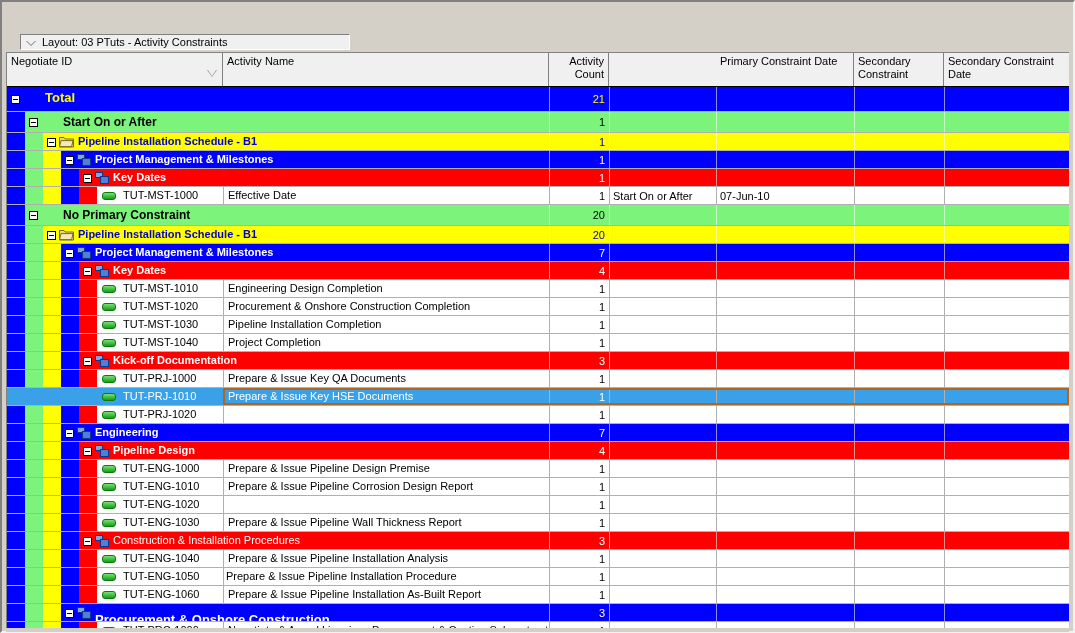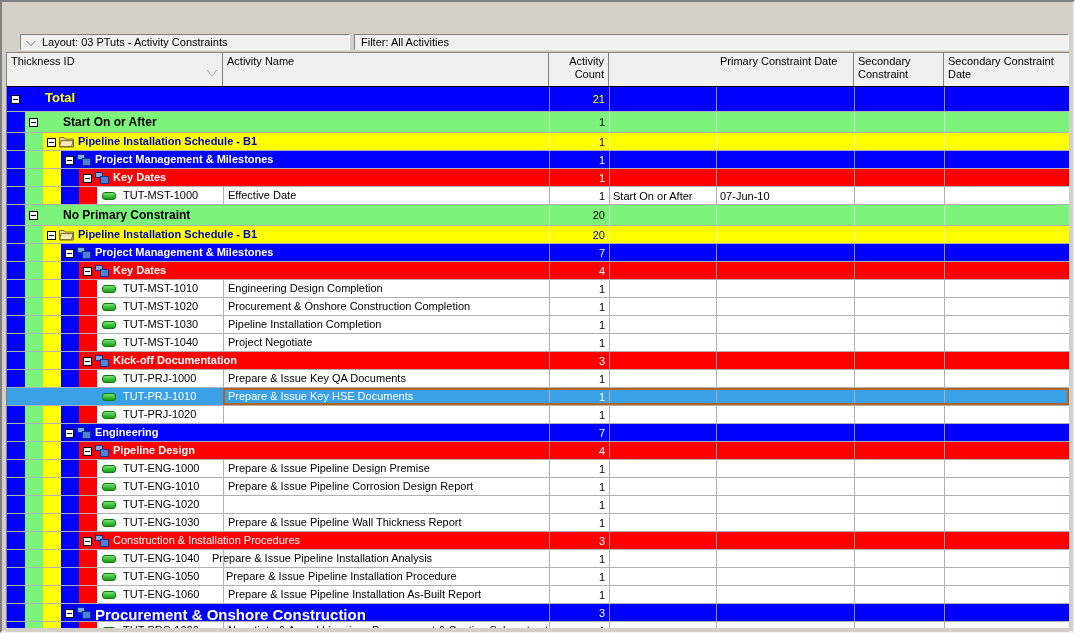--- a/index.html
+++ b/index.html
@@ -162,28 +162,25 @@
 <body>
 
 <div id="window">
 
 
   <div id="toolbar">
     <div class="tbcell" id="layoutcell">
       <span class="caret"></span>
       <span class="tbtext">Layout: 03 PTuts - Activity Constraints</span>
     </div>
-    <div class="tbcell" id="filtercell">
-      <span class="tbtext">Filter: All Activities</span>
-    </div>
   </div>
 
   <div id="grid">
     <div id="colhead">
-        <div class="hcell" style="left: 0px; width: 216px;"><span>Thickness ID</span><span class="sortmark"></span></div>
+        <div class="hcell" style="left: 0px; width: 216px;"><span>Negotiate ID</span><span class="sortmark"></span></div>
         <div class="hcell" style="left: 216px; width: 326px;"><span>Activity Name</span></div>
         <div class="hcell right" style="left: 542px; width: 60px;"><span>Activity Count</span></div>
         <div class="hcell" style="left: 709px; width: 138px;"><span>Primary Constraint Date</span></div>
         <div class="hcell" style="left: 847px; width: 90px;"><span>Secondary Constraint</span></div>
         <div class="hcell" style="left: 937px; width: 126px;"><span>Secondary Constraint Date</span></div>
       </div>
     <div id="rows">
         <div class="row" style="height: 25px; background: rgb(0, 0, 255);">
           <div class="band" style="left: 0px; right: 0px; background: rgb(0, 0, 255);"></div>
           <div class="exp" style="left: 4px; top: 8px;"></div>
@@ -417,21 +414,21 @@
         </div>
         <div class="row" style="height: 18px; background: rgb(255, 255, 255);">
           <div class="band" style="left: 0px; width: 18px; background: rgb(0, 0, 255);"></div>
           <div class="band" style="left: 18px; width: 18px; background: rgb(124, 244, 124);"></div>
           <div class="band" style="left: 36px; width: 18px; background: rgb(255, 255, 0);"></div>
           <div class="band" style="left: 54px; width: 18px; background: rgb(0, 0, 255);"></div>
           <div class="band" style="left: 72px; width: 18px; background: rgb(255, 0, 0);"></div>
           <div class="band" style="left: 90px; right: 0px; background: rgb(255, 255, 255);"></div>
           <span class="ico-act" style="left: 95px; top: 5px;"></span>
           <span class="actid" style="left: 116px; top: 2px; color: rgb(0, 0, 0);">TUT-MST-1040</span>
-          <span class="txt" style="left: 221px; top: 2px; color: rgb(0, 0, 0);">Project Negotiate</span>
+          <span class="txt" style="left: 221px; top: 2px; color: rgb(0, 0, 0);">Project Completion</span>
           <div class="sep" style="left: 216px;"></div>
           <div class="sep" style="left: 542px;"></div>
           <div class="sep" style="left: 602px;"></div>
           <div class="sep" style="left: 709px;"></div>
           <div class="sep" style="left: 847px;"></div>
           <div class="sep" style="left: 937px;"></div>
           <div class="cell cnt" style="left: 542px; width: 60px; color: rgb(0, 0, 0);">1</div>
           <div class="cell" style="left: 606px; width: 102px; color: rgb(0, 0, 0);"></div>
           <div class="cell" style="left: 713px; width: 133px; color: rgb(0, 0, 0);"></div>
           <div class="cell" style="left: 851px; width: 85px; color: rgb(0, 0, 0);"></div>
@@ -662,21 +659,21 @@
         </div>
         <div class="row" style="height: 18px; background: rgb(255, 255, 255);">
           <div class="band" style="left: 0px; width: 18px; background: rgb(0, 0, 255);"></div>
           <div class="band" style="left: 18px; width: 18px; background: rgb(124, 244, 124);"></div>
           <div class="band" style="left: 36px; width: 18px; background: rgb(255, 255, 0);"></div>
           <div class="band" style="left: 54px; width: 18px; background: rgb(0, 0, 255);"></div>
           <div class="band" style="left: 72px; width: 18px; background: rgb(255, 0, 0);"></div>
           <div class="band" style="left: 90px; right: 0px; background: rgb(255, 255, 255);"></div>
           <span class="ico-act" style="left: 95px; top: 5px;"></span>
           <span class="actid" style="left: 116px; top: 2px; color: rgb(0, 0, 0);">TUT-ENG-1040</span>
-          <span class="txt" style="left: 205px; top: 2px; color: rgb(0, 0, 0);">Prepare &amp; Issue Pipeline Installation Analysis</span>
+          <span class="txt" style="left: 221px; top: 2px; color: rgb(0, 0, 0);">Prepare &amp; Issue Pipeline Installation Analysis</span>
           <div class="sep" style="left: 216px;"></div>
           <div class="sep" style="left: 542px;"></div>
           <div class="sep" style="left: 602px;"></div>
           <div class="sep" style="left: 709px;"></div>
           <div class="sep" style="left: 847px;"></div>
           <div class="sep" style="left: 937px;"></div>
           <div class="cell cnt" style="left: 542px; width: 60px; color: rgb(0, 0, 0);">1</div>
           <div class="cell" style="left: 606px; width: 102px; color: rgb(0, 0, 0);"></div>
           <div class="cell" style="left: 713px; width: 133px; color: rgb(0, 0, 0);"></div>
           <div class="cell" style="left: 851px; width: 85px; color: rgb(0, 0, 0);"></div>
@@ -729,21 +726,21 @@
         <div class="row" style="height: 18px; background: rgb(0, 0, 255);">
           <div class="band" style="left: 0px; width: 18px; background: rgb(0, 0, 255);"></div>
           <div class="band" style="left: 18px; width: 18px; background: rgb(124, 244, 124);"></div>
           <div class="band" style="left: 36px; width: 18px; background: rgb(255, 255, 0);"></div>
           <div class="band" style="left: 54px; right: 0px; background: rgb(0, 0, 255);"></div>
           <div class="exp" style="left: 58px; top: 5px;"></div>
           <span class="ico-wbs" style="left: 70px; top: 3px;"><svg width="14" height="12" viewBox="0 0 14 12">
               <rect x="0.5" y="0.5" width="7" height="5" fill="#7ea6e0" stroke="#11348a"></rect>
               <rect x="5.5" y="4.5" width="8" height="7" fill="#4f7fd6" stroke="#11348a"></rect>
             </svg></span>
-          <span class="txt" style="left: 88px; top: 2px; font-size: 15px; font-weight: bold; color: rgb(255, 255, 255);">Procurement &amp; Onshore Construction</span>
+          <span class="txt" style="left: 88px; top: 8px; font-size: 13px; font-weight: bold; color: rgb(255, 255, 255);">Procurement &amp; Onshore Construction</span>
           <div class="sep" style="left: 542px; background: rgba(255, 255, 255, 0.55);"></div>
           <div class="sep" style="left: 602px; background: rgba(255, 255, 255, 0.55);"></div>
           <div class="sep" style="left: 709px; background: rgba(255, 255, 255, 0.55);"></div>
           <div class="sep" style="left: 847px; background: rgba(255, 255, 255, 0.55);"></div>
           <div class="sep" style="left: 937px; background: rgba(255, 255, 255, 0.55);"></div>
           <div class="cell cnt" style="left: 542px; width: 60px; color: rgb(255, 255, 255); font-size: 11px;">3</div>
         </div>
         <div class="row" style="height: 18px; background: rgb(255, 255, 255);">
           <div class="band" style="left: 0px; width: 18px; background: rgb(0, 0, 255);"></div>
           <div class="band" style="left: 18px; width: 18px; background: rgb(124, 244, 124);"></div>

